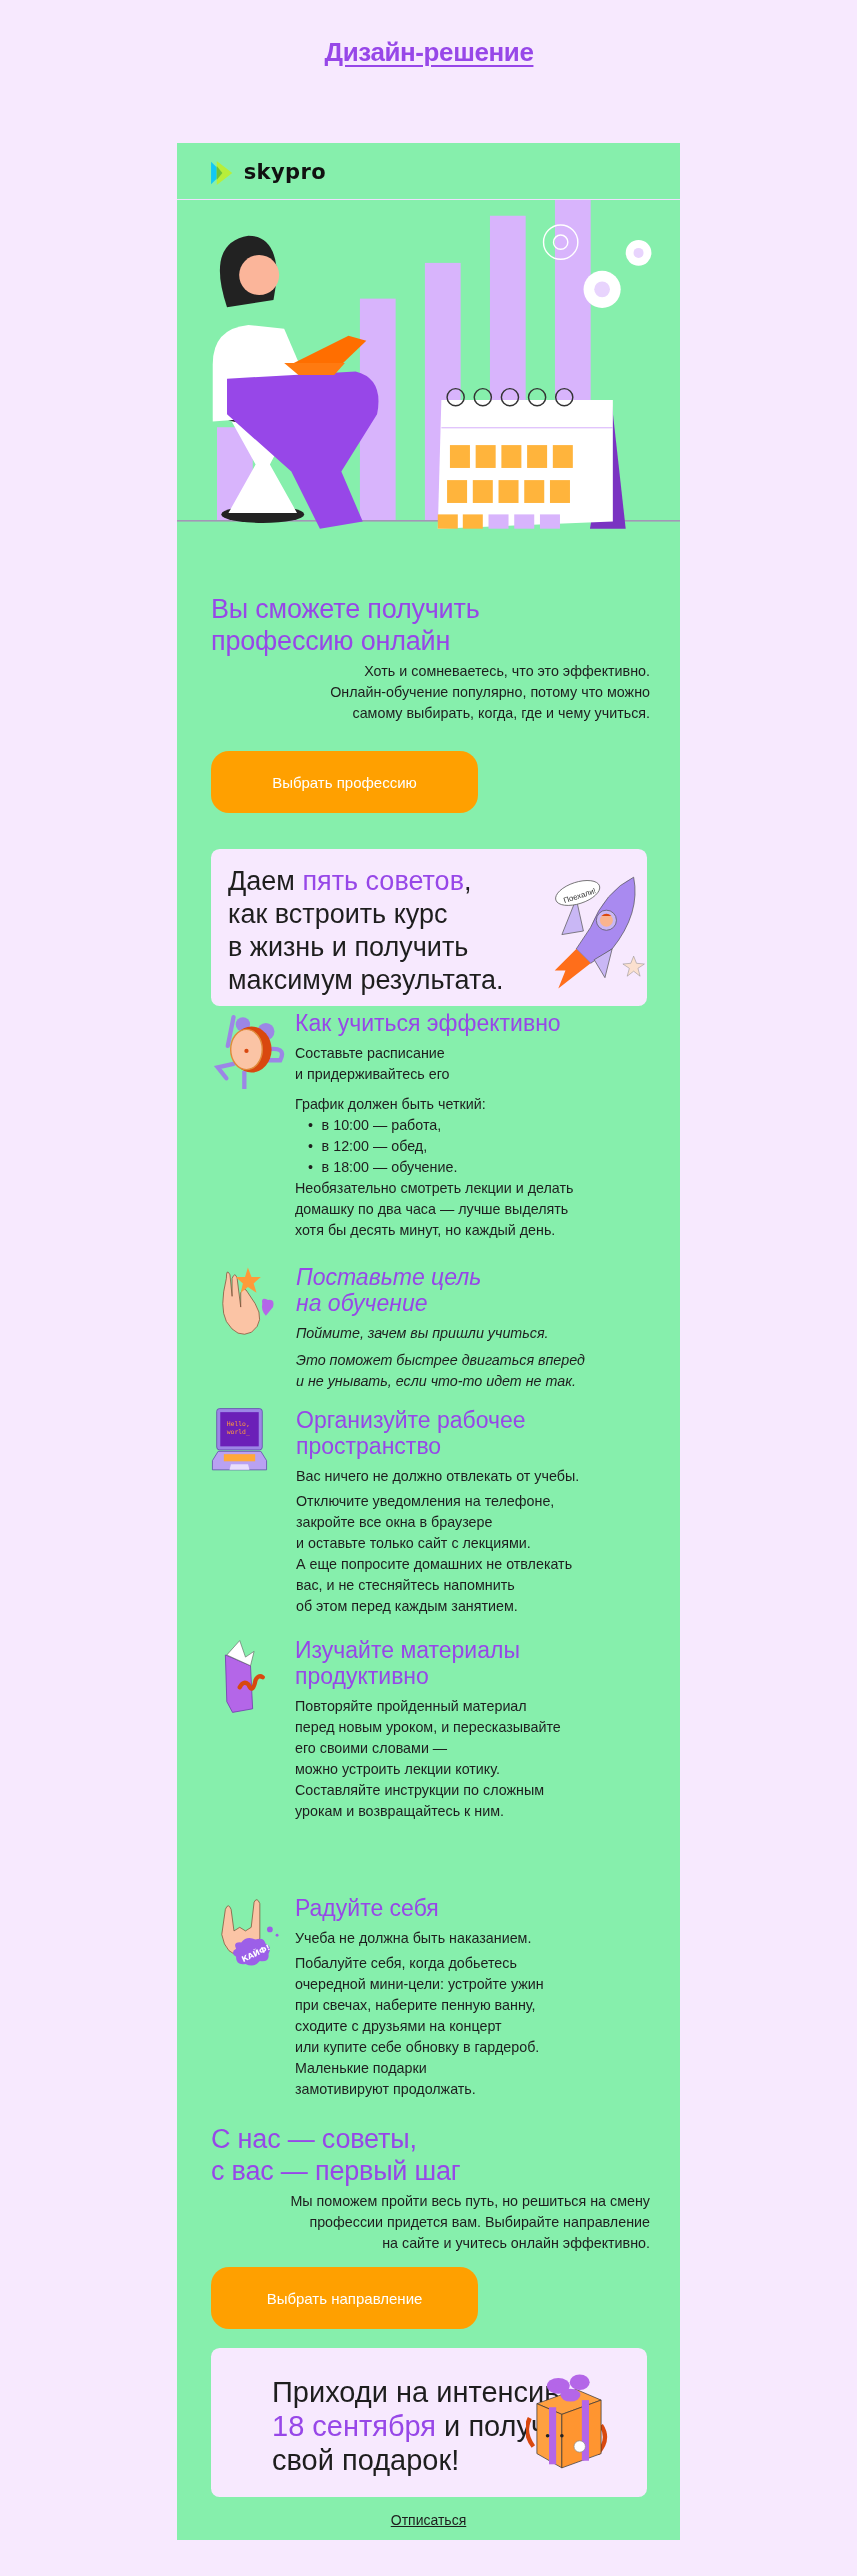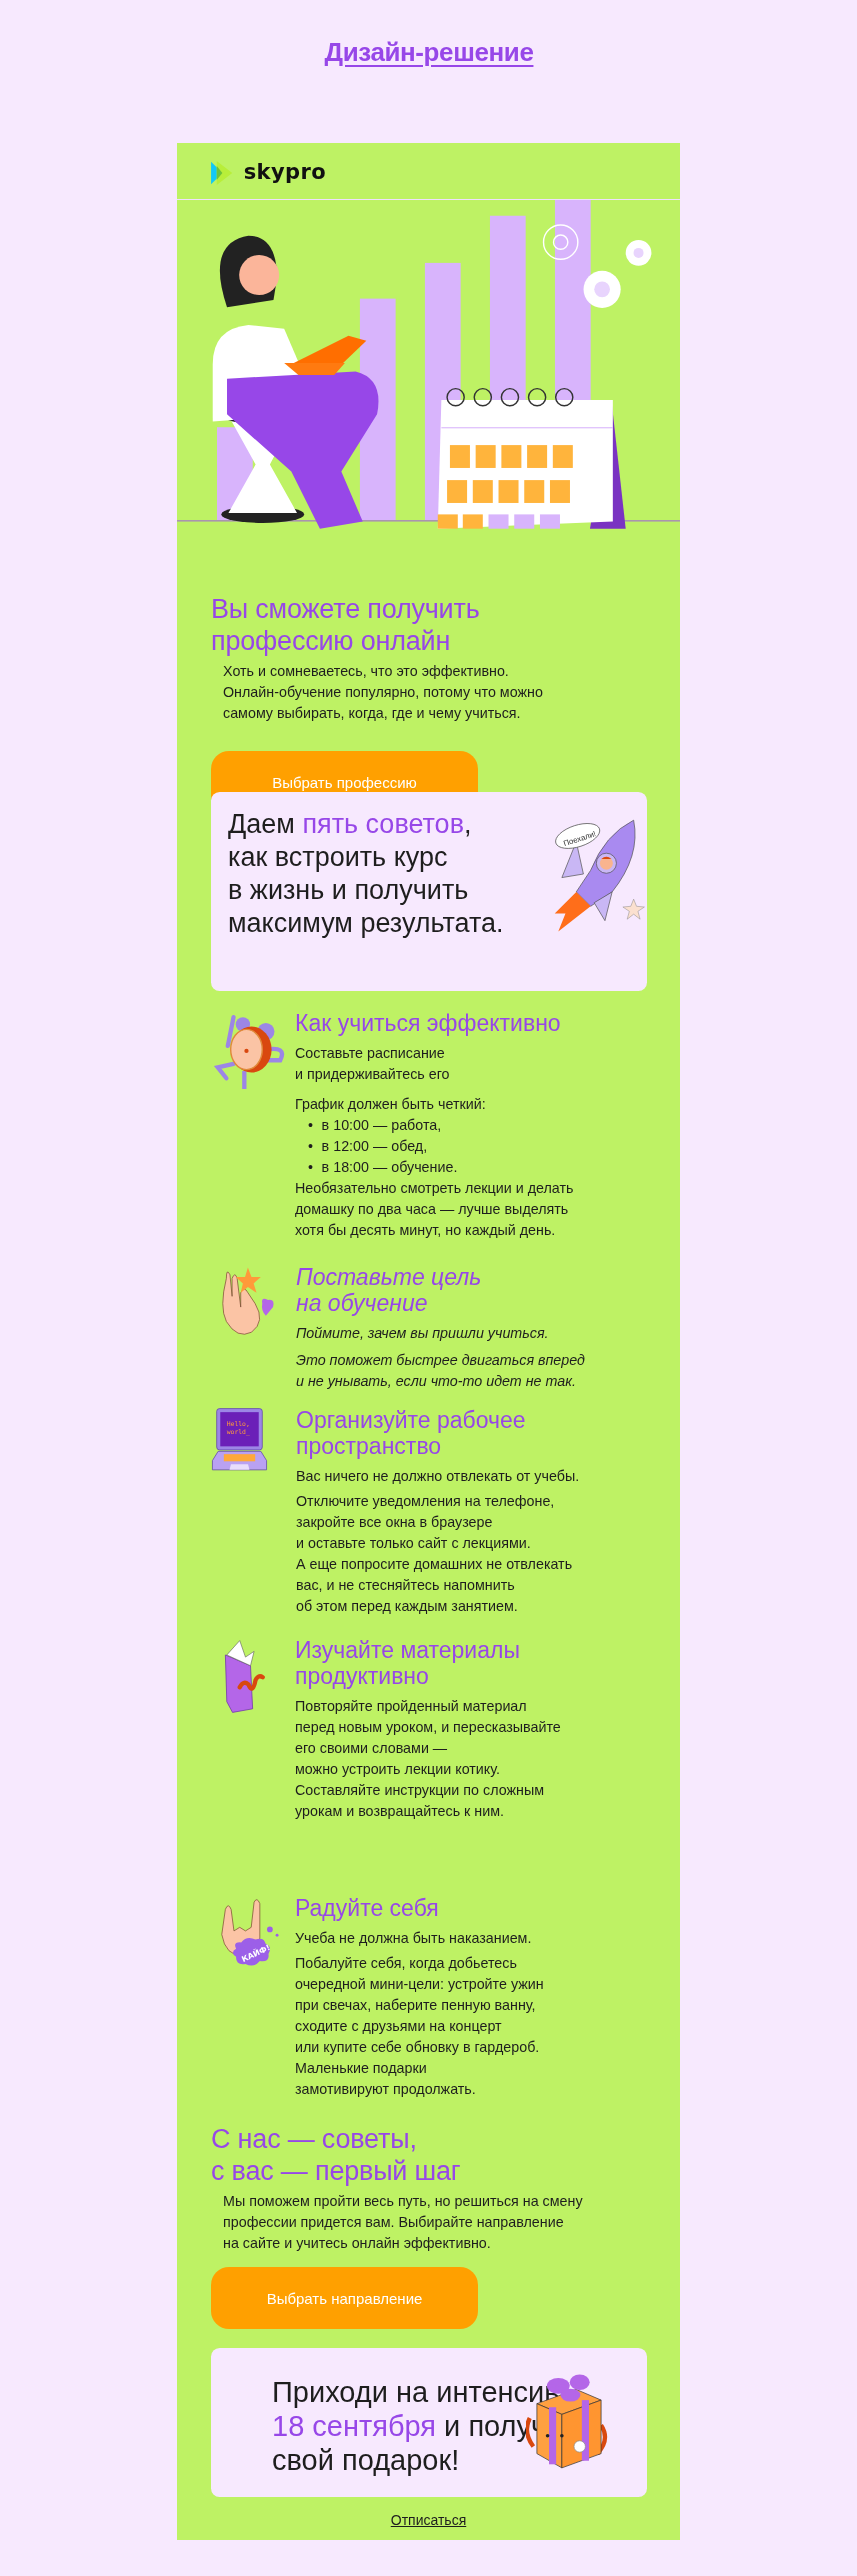--- a/index.html
+++ b/index.html
@@ -24,40 +24,40 @@
     color: #9747E8;
     text-decoration: underline;
     text-decoration-thickness: 2.1px;
     text-underline-offset: 3.6px;
     letter-spacing: -0.4px;
   }
   .container {
     position: absolute;
     left: 177px; top: 143px;
     width: 503px; height: 2397px;
-    background: #bef264;
+    background: #86efac;
   }
   .header {
     position: absolute; left: 0; top: 0; width: 503px; height: 57px;
     border-bottom: 1.4px solid #EFE0FE;
     box-sizing: border-box;
   }
   .logo { position: absolute; left: 34px; top: 18px; display: flex; align-items: center; }
   .logo-text {
     font-family: "DejaVu Sans", sans-serif;
     font-weight: bold; font-size: 21px; color: #111; letter-spacing: 0.4px;
     margin-left: 5.7px; line-height: 21.4px;
   }
   .hero { position: absolute; left: 0; top: 57px; width: 503px; height: 343px; }
   .abs { position: absolute; }
   .h1 {
     font-size: 27px; line-height: 32px; color: #9747E8; font-weight: normal;
     margin: 0; letter-spacing: -0.2px;
   }
-  .body-text { font-size: 14.3px; line-height: 21px; color: #1E1E1E; margin: 12px; }
+  .body-text { font-size: 14.3px; line-height: 21px; color: #1E1E1E; margin: 4px; text-align: right; }
   .btn {
     position: absolute; left: 34px; width: 267px; height: 62px;
     background: #FFA000; border-radius: 18px; border: none;
     color: #fff; font-size: 15px; font-family: "Liberation Sans", sans-serif;
     display: flex; align-items: center; justify-content: center; cursor: pointer;
   }
   .card {
     position: absolute; left: 34px; width: 436px;
     background: #F7E9FE; border-radius: 8.6px;
   }
@@ -167,21 +167,21 @@
       <span>профессию онлайн</span>
     </h1>
     <p class="body-text" style="margin-top:4.3px;">
       <span>Хоть и сомневаетесь, что это эффективно.</span><br>
       <span>Онлайн-обучение популярно, потому что можно</span><br>
       <span>самому выбирать, когда, где и чему учиться.</span>
     </p>
   </div>
   <button class="btn" style="top:608px;">Выбрать профессию</button>
 
-  <div class="card" style="top:649px; height:199px;">
+  <div class="card" style="top:706px; height:157px;">
     <div class="abs card-text" style="left:17px; top:15.7px; width:315px;">
       <span>Даем </span><span class="accent">пять советов</span><span>,</span><br>
       <span>как встроить курс</span><br>
       <span>в жизнь и получить</span><br>
       <span>максимум результата.</span>
     </div>
     <svg class="abs" style="left:315px; top:21.4px;" width="122" height="122" viewBox="0 0 170 170">
       <path d="M150 10 Q160 60 120 110 L90 130 L70 110 L90 80 Q110 30 150 10 Z" fill="#A98AF0" stroke="#555" stroke-width="1"></path>
       <path d="M70 40 L50 90 L80 85 Z" fill="#C9B7F5" stroke="#555" stroke-width="1"></path>
       <path d="M120 110 L110 150 L95 125 Z" fill="#C9B7F5" stroke="#555" stroke-width="1"></path>

